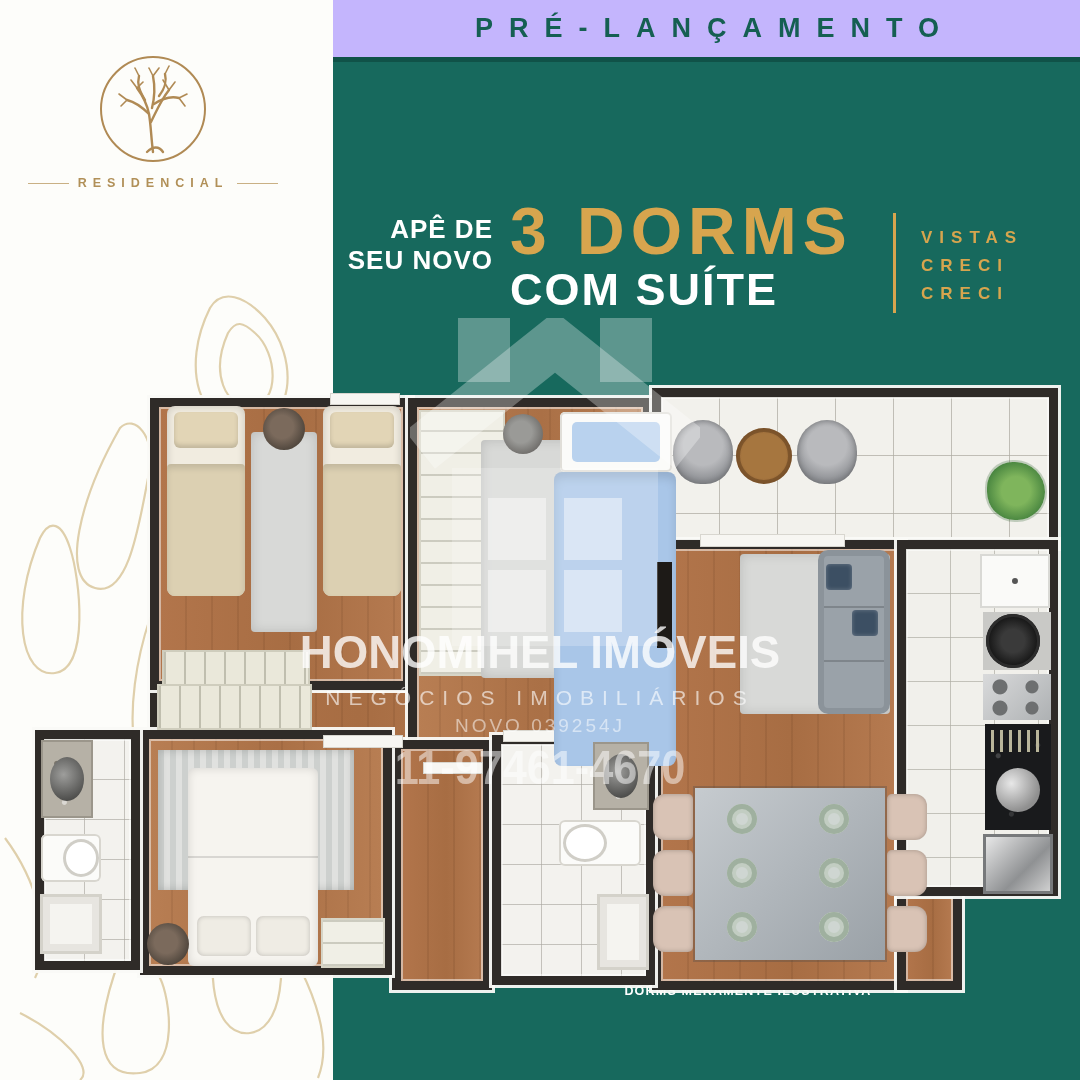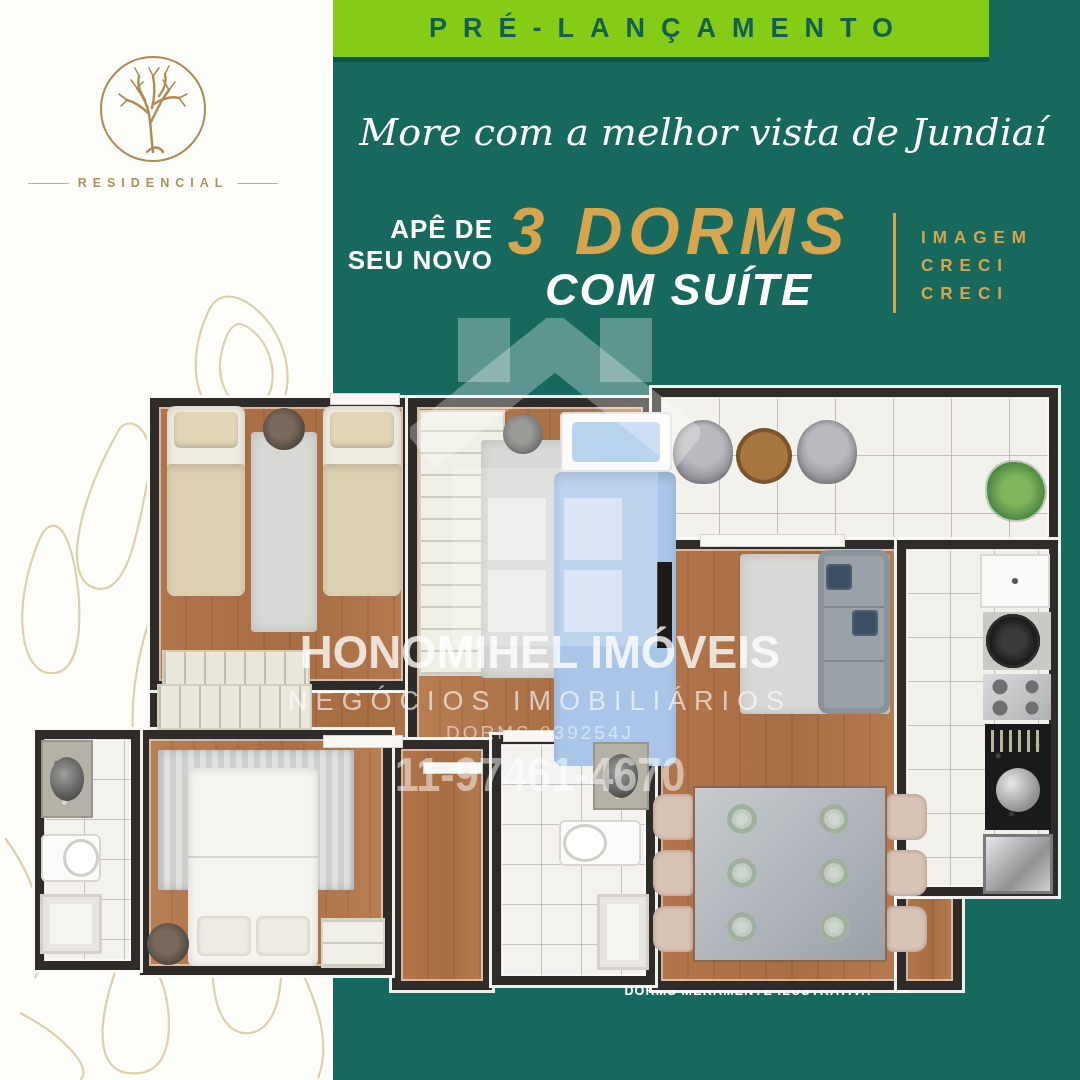--- a/index.html
+++ b/index.html
@@ -11,28 +11,28 @@
   .logo{position:absolute;left:28px;top:52px;width:250px;text-align:center;color:#ad8752;}
   .logo .tree{display:block;margin:0 auto;}
   .logo-row{display:flex;align-items:center;gap:9px;margin-top:8px;}
   .logo-row .rule{flex:1;height:1px;background:#c9b084;}
   .logo-cat{font-size:12.5px;letter-spacing:6px;font-weight:bold;color:#b19058;}
   .logo-name{font-family:"Liberation Serif",serif;font-size:47px;letter-spacing:2px;margin-top:4px;color:#ab8550;}
   .logo-sub{font-family:"Liberation Serif",serif;font-size:19px;letter-spacing:4px;margin-top:6px;color:#ab8550;}
 
   
   .teal-panel{position:absolute;left:333px;top:0;width:747px;height:1080px;background:#17695d;}
-  .banner{position:absolute;left:0;top:0;width:656px;height:57px;background:#84cc16;
+  .banner{position:absolute;left:0;top:0;width:748px;height:57px;background:#c4b5fd;
           display:flex;align-items:center;justify-content:center;box-shadow:0 5px 0 rgba(8,56,47,.45);}
   .banner span{font-weight:bold;font-size:27px;letter-spacing:16px;color:#155f52;text-indent:16px;}
   .headline{position:absolute;left:20px;top:110px;width:700px;text-align:center;
             font-family:"DejaVu Serif",serif;font-style:italic;font-size:38px;color:#ffffff;}
   .offer-prefix{position:absolute;left:8px;top:214px;width:152px;text-align:right;color:#fff;
                 font-weight:bold;font-size:26px;line-height:1.2;letter-spacing:1px;}
-  .offer-main{position:absolute;left:160px;top:200px;width:372px;text-align:center;font-style:italic;}
+  .offer-main{position:absolute;left:177px;top:200px;width:372px;}
   .dorms{font-size:66px;font-weight:bold;color:#d7a54e;letter-spacing:6px;line-height:.95;}
   .suite{font-size:45px;font-weight:bold;color:#ffffff;letter-spacing:2px;line-height:1;margin-top:4px;}
   .offer-divider{position:absolute;left:560px;top:213px;width:3px;height:100px;background:#d7a54e;}
   .perks{position:absolute;left:588px;top:224px;}
   .perk{font-size:17px;font-weight:bold;color:#d7a54e;letter-spacing:7px;line-height:28px;}
   .footnote{position:absolute;left:270px;top:984px;width:290px;text-align:center;
             font-size:12.5px;font-weight:bold;letter-spacing:1.2px;color:#ffffff;}
 
   
   .plan{position:absolute;left:35px;top:388px;width:1023px;height:602px;}
@@ -127,21 +127,21 @@
   .granite .basin{position:absolute;left:50%;top:50%;width:34px;height:44px;margin:-22px -17px;border-radius:50%;
         background:radial-gradient(circle at 40% 40%,#9e9e9c,#4b4b49 80%);}
   .toilet{background:#fbfbf9;border-radius:6px;box-shadow:inset 0 0 0 2px #d8d6cf;}
   .toilet .bowl{position:absolute;border-radius:50%;background:#ffffff;box-shadow:inset 0 0 0 3px #d0cec7;}
   .shower{background:#f5f4f0;box-shadow:inset 0 0 0 3px #d4d2ca, inset 0 0 0 10px rgba(210,208,200,.4);}
 
   
   .wm-house{position:absolute;left:410px;top:318px;}
   .wm{position:absolute;left:250px;top:624px;width:580px;text-align:center;color:#fff;pointer-events:none;}
   .wm-company{font-size:47px;font-weight:bold;color:rgba(255,255,255,.78);transform:scaleX(.97);letter-spacing:0;}
-  .wm-tagline{font-size:27px;color:rgba(255,255,255,.62);letter-spacing:8px;margin-top:7px;}
+  .wm-tagline{font-size:21px;color:rgba(255,255,255,.62);letter-spacing:8px;margin-top:7px;}
   .wm-creci{font-size:19px;color:rgba(255,255,255,.52);letter-spacing:3px;margin-top:5px;}
   .wm-phone{font-size:48px;font-weight:bold;color:rgba(255,255,255,.5);margin-top:3px;transform:scaleX(.9);}
 </style>
 </head>
 <body>
 
 <div class="canvas">
 
   <svg class="contours" width="345" height="802" viewBox="0 0 345 802" fill="none">
     <g stroke="#dac89e" stroke-width="2.2" fill="none" opacity="0.85">
@@ -191,33 +191,32 @@
       <span class="rule"></span>
       <span class="logo-cat">RESIDENCIAL</span>
       <span class="rule"></span>
     </div>
   </div>
 
   <div class="teal-panel">
     <div class="banner">
       <span>PRÉ-LANÇAMENTO</span>
     </div>
-    <div class="headline">More com a melhor vista de Jundiaí</div>
 
     <div class="offer-prefix">
       <div>APÊ DE</div>
       <div>SEU NOVO</div>
     </div>
     <div class="offer-main">
       <div class="dorms">3 DORMS</div>
       <div class="suite">COM SUÍTE</div>
     </div>
     <div class="offer-divider"></div>
     <div class="perks">
-      <div class="perk">IMAGEM</div>
+      <div class="perk">VISTAS</div>
       <div class="perk">CRECI</div>
       <div class="perk">CRECI</div>
     </div>
 
     <div class="footnote">DORMS MERAMENTE ILUSTRATIVA</div>
   </div>
 
   <div class="plan">
 
     <div class="room wood" style="left:115px;top:294px;width:380px;height:66px;"></div>
@@ -333,17 +332,17 @@
     <rect x="42" y="150" width="206" height="178" fill="rgba(255,255,255,0.22)"></rect>
     <rect x="78" y="180" width="58" height="62" fill="rgba(255,255,255,0.45)"></rect>
     <rect x="154" y="180" width="58" height="62" fill="rgba(255,255,255,0.45)"></rect>
     <rect x="78" y="252" width="58" height="62" fill="rgba(255,255,255,0.45)"></rect>
     <rect x="154" y="252" width="58" height="62" fill="rgba(255,255,255,0.45)"></rect>
   </svg>
 
   <div class="wm">
     <div class="wm-company">HONOMIHEL IMÓVEIS</div>
     <div class="wm-tagline">NEGÓCIOS IMOBILIÁRIOS</div>
-    <div class="wm-creci">DORMS 039254J</div>
+    <div class="wm-creci">NOVO 039254J</div>
     <div class="wm-phone">11-97461-4670</div>
   </div>
 
 </div>
 
 </body></html>

